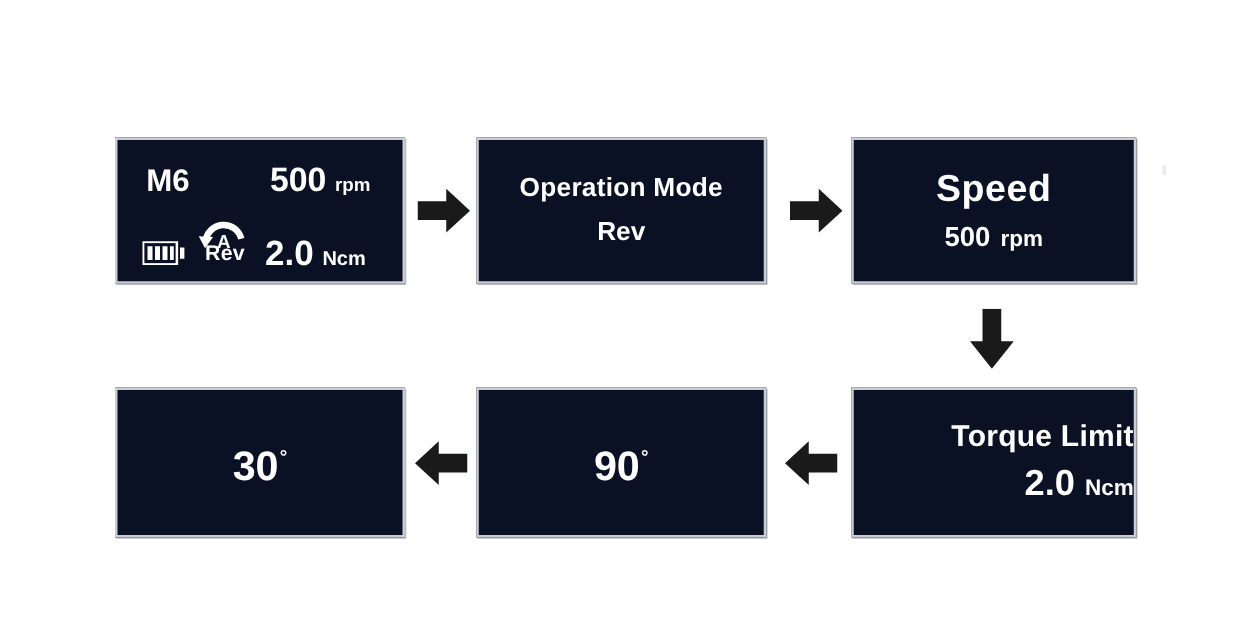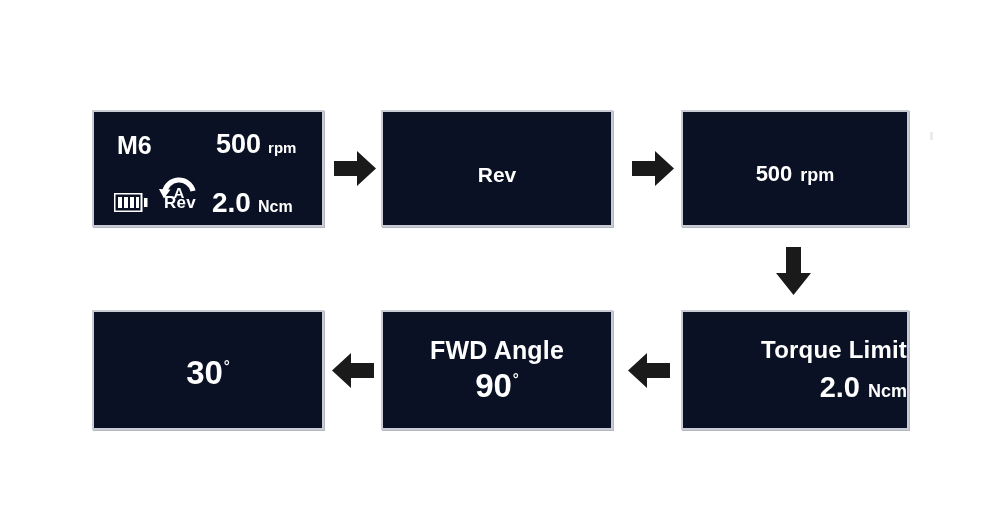--- a/index.html
+++ b/index.html
@@ -195,28 +195,30 @@
       <span>2.0</span>
       <span class="unit">Ncm</span>
     </div>
   </div>
 
   <svg class="arrow ar-1" viewBox="0 0 42 37">
     <path d="M0,11 L23,11 L23,1 L42,18.5 L23,36 L23,26 L0,26 Z" fill="#1a1a1a"></path>
   </svg>
 
   <div class="panel shadowed p-opmode">
+    <div class="line-title">Operation Mode</div>
     <div class="line-value">Rev</div>
   </div>
 
   <svg class="arrow ar-2" viewBox="0 0 42 37">
     <path d="M0,11 L23,11 L23,1 L42,18.5 L23,36 L23,26 L0,26 Z" fill="#1a1a1a"></path>
   </svg>
 
   <div class="panel shadowed p-speed">
+    <div class="line-title">Speed</div>
     <div class="line-value">
       <span>500</span>
       <span class="unit">rpm</span>
     </div>
   </div>
 
   <svg class="arrow ar-down" viewBox="0 0 37 48">
     <path d="M11,0 L26,0 L26,26 L36,26 L18.5,48 L1,26 L11,26 Z" fill="#1a1a1a"></path>
   </svg>
 
@@ -226,21 +228,20 @@
       <span>2.0</span>
       <span class="unit">Ncm</span>
     </div>
   </div>
 
   <svg class="arrow ar-3" viewBox="0 0 42 37">
     <path d="M42,11 L19,11 L19,1 L0,18.5 L19,36 L19,26 L42,26 Z" fill="#1a1a1a"></path>
   </svg>
 
   <div class="panel shadowed p-fwd">
-    <div class="line-title">FWD Angle</div>
     <div class="line-value">
       <span>90</span>
       <span class="deg">°</span>
     </div>
   </div>
 
   <svg class="arrow ar-4" viewBox="0 0 42 37">
     <path d="M42,11 L19,11 L19,1 L0,18.5 L19,36 L19,26 L42,26 Z" fill="#1a1a1a"></path>
   </svg>
 

